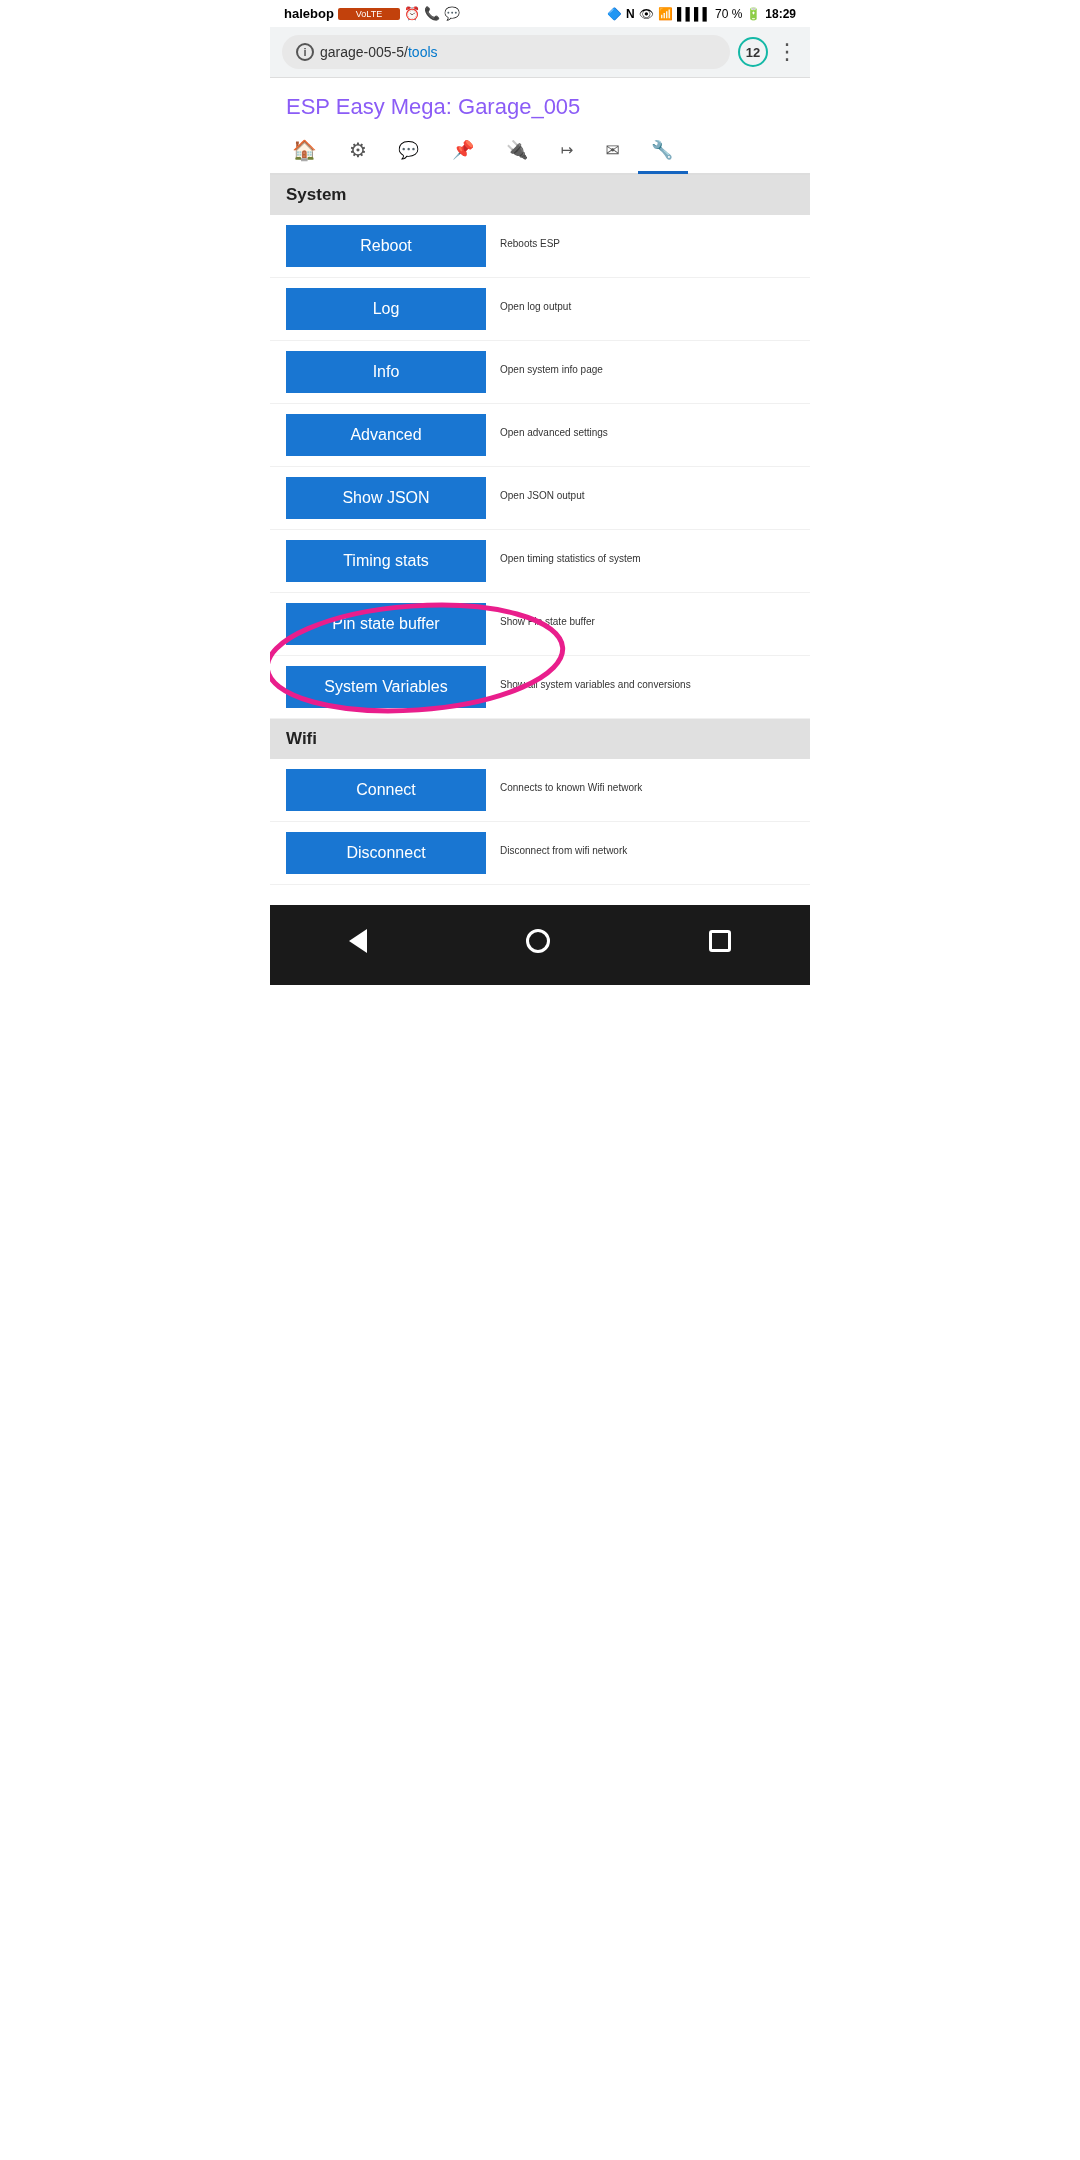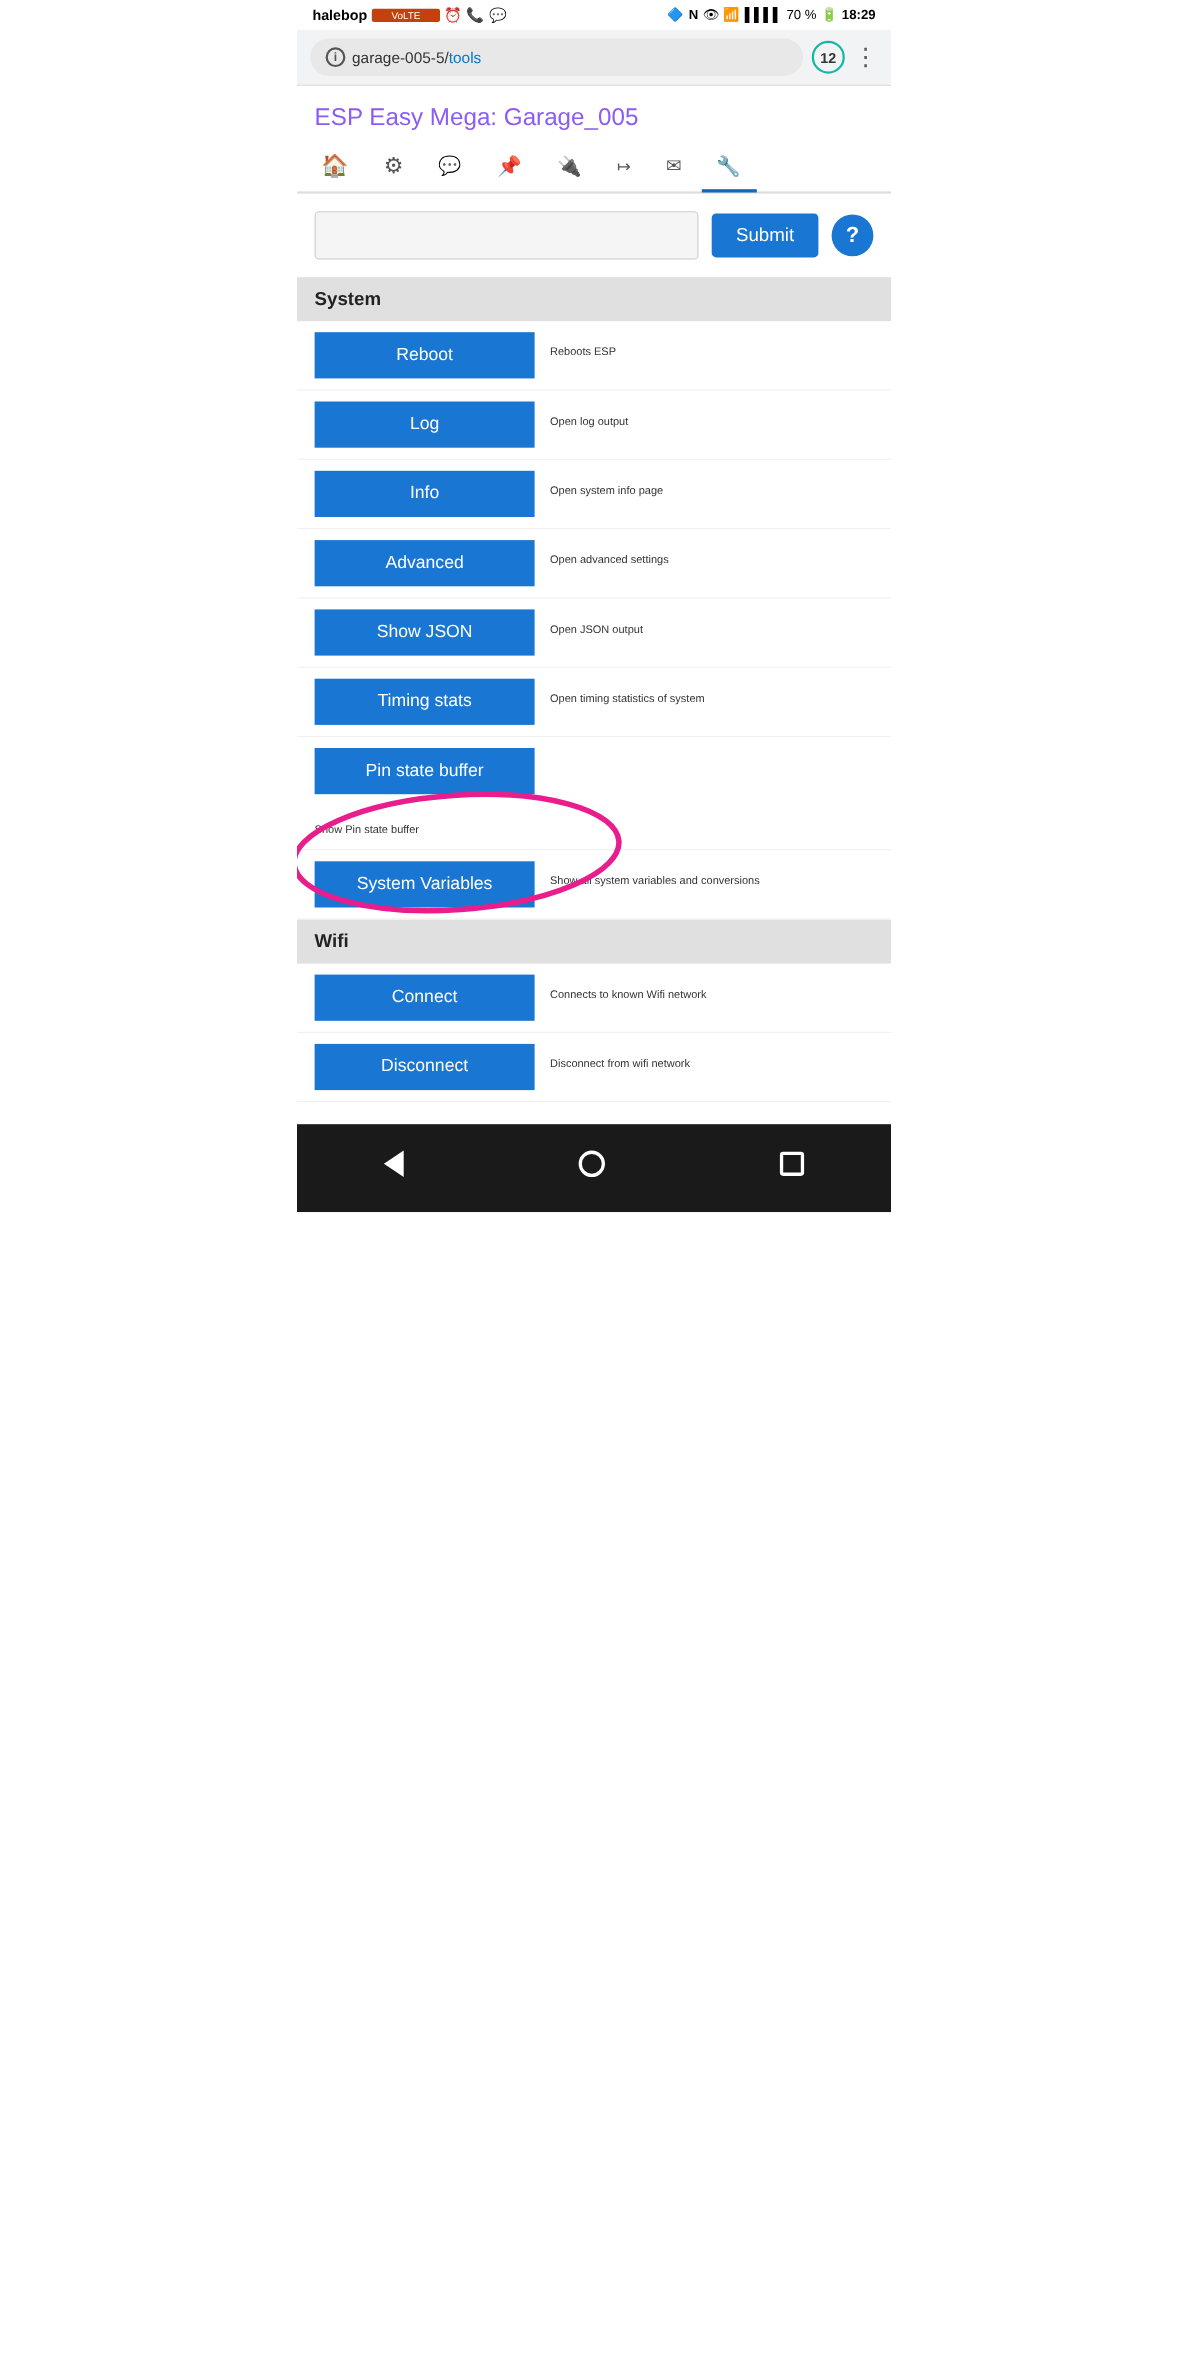--- a/index.html
+++ b/index.html
@@ -12,21 +12,21 @@
       max-width: 540px;
       margin: 0 auto;
       font-size: 16px;
     }
 
     
     .status-bar {
       background: #fff;
       display: flex;
       justify-content: space-between;
-      align-items: flex-start;
+      align-items: center;
       padding: 6px 14px;
       font-size: 13px;
       font-weight: 500;
     }
     .status-left { display: flex; align-items: center; gap: 4px; }
     .status-right { display: flex; align-items: center; gap: 4px; font-size: 12px; }
 
     
     .browser-bar {
       background: #f1f3f4;
@@ -277,25 +277,20 @@
     <div class="nav-tab" title="Home">🏠</div>
     <div class="nav-tab" title="Settings">⚙</div>
     <div class="nav-tab" title="Chat" style="font-size:17px;">💬</div>
     <div class="nav-tab" title="Pin" style="font-size:18px;">📌</div>
     <div class="nav-tab" title="Hardware" style="font-size:18px;">🔌</div>
     <div class="nav-tab" title="Rules" style="font-size:15px;">↦</div>
     <div class="nav-tab" title="Notifications" style="font-size:17px;">✉</div>
     <div class="nav-tab active" title="Tools" style="font-size:18px;">🔧</div>
   </div>
 
-  <div class="toolbar">
-    <input class="toolbar-input" type="text" style="">
-    <button class="submit-btn">Submit</button>
-    <button class="help-btn">?</button>
-  </div>
 
   <div class="section-header">System</div>
 
   <div class="btn-row">
     <button class="action-btn">Reboot</button>
     <span class="btn-desc">Reboots ESP</span>
   </div>
 
   <div class="btn-row">
     <button class="action-btn">Log</button>
@@ -315,21 +310,21 @@
   <div class="btn-row">
     <button class="action-btn">Show JSON</button>
     <span class="btn-desc">Open JSON output</span>
   </div>
 
   <div class="btn-row">
     <button class="action-btn">Timing stats</button>
     <span class="btn-desc">Open timing statistics of system</span>
   </div>
 
-  <div class="btn-row" style="position:relative;flex-direction:column;">
+  <div class="btn-row" style="position:relative;">
     <button class="action-btn">Pin state buffer</button>
     <span class="btn-desc">Show Pin state buffer</span>
   </div>
 
   <div class="btn-row system-variables-row" style="position:relative;">
 
     <svg style="position:absolute;top:-58px;left:-10px;width:310px;height:120px;pointer-events:none;z-index:10;" viewBox="0 0 310 120">
       <ellipse cx="155" cy="60" rx="148" ry="52" fill="none" stroke="#e91e8c" stroke-width="5" transform="rotate(-4, 155, 60)"></ellipse>
     </svg>
     <button class="action-btn">System Variables</button>

